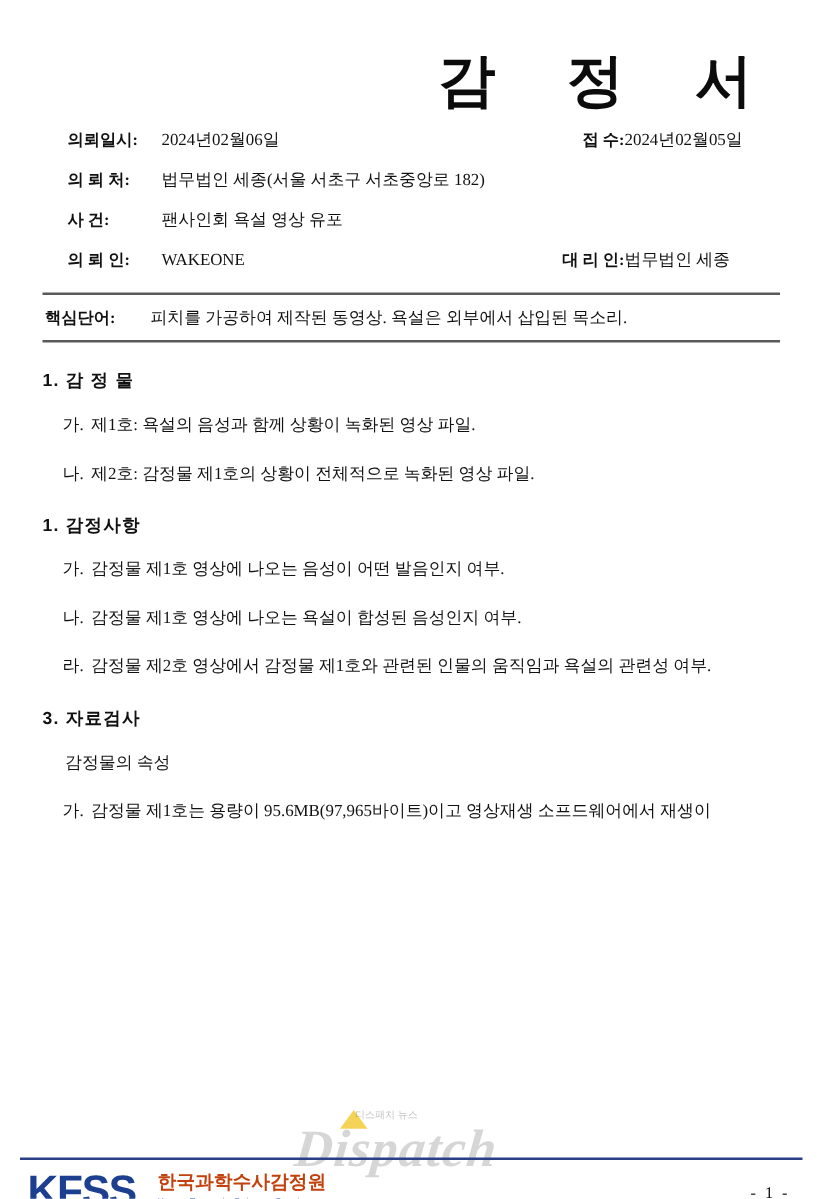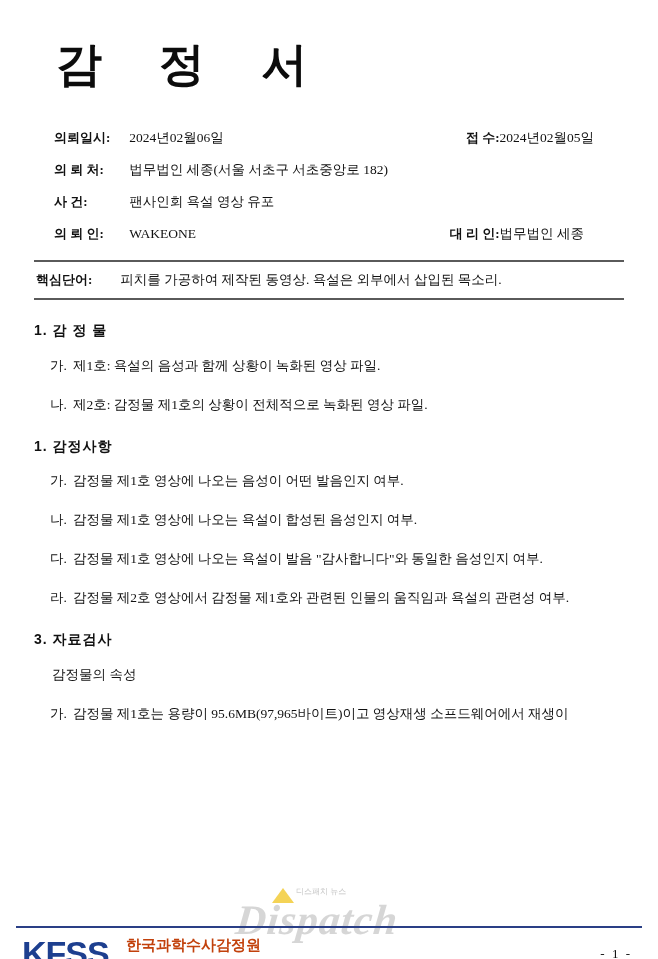--- a/index.html
+++ b/index.html
@@ -18,27 +18,26 @@
   .page {
     position: relative;
     width: 658px;
     height: 959px;
     box-sizing: border-box;
     padding: 0 34px;
   }
 
   
   .doc-title {
-    text-align: left;
+    text-align: right;
     font-size: 46px;
     font-weight: bold;
     letter-spacing: 22px;
     padding-left: 22px;
     margin-top: 34px;
-    margin-bottom: 26px;
     font-family: "Liberation Sans", "DejaVu Sans", sans-serif;
     color: #0c0c0c;
   }
 
   
   .meta {
     width: 100%;
     border-collapse: collapse;
     font-size: 13.5px;
     margin-left: 20px;
@@ -104,21 +103,21 @@
     font-style: italic;
     font-weight: bold;
     font-size: 42px;
     color: rgba(120,120,120,0.30);
     letter-spacing: 1px;
     user-select: none;
     transform: skewX(-6deg);
   }
   .watermark-sub {
     position: absolute;
-    left: 296px;
+    left: 284px;
     top: 852px;
     font-size: 8px;
     color: rgba(120,120,120,0.45);
     font-family: "Liberation Sans", "DejaVu Sans", sans-serif;
   }
   .wm-tri {
     position: absolute;
     left: 272px;
     top: 854px;
     width: 0; height: 0;
@@ -228,23 +227,20 @@
     </div>
 
     <div class="sec-head">1. 감정사항</div>
     <div class="item">
       <span class="mk">가.</span><span>감정물 제1호 영상에 나오는 음성이 어떤 발음인지 여부.</span>
     </div>
     <div class="item">
       <span class="mk">나.</span><span>감정물 제1호 영상에 나오는 욕설이 합성된 음성인지 여부.</span>
     </div>
     <div class="item">
-      <span class="mk">다.</span><span>감정물 제1호 영상에 나오는 욕설이 발음 "감사합니다"와 동일한 음성인지 여부.</span>
-    </div>
-    <div class="item">
       <span class="mk">라.</span><span>감정물 제2호 영상에서 감정물 제1호와 관련된 인물의 움직임과 욕설의 관련성 여부.</span>
     </div>
 
     <div class="sec-head">3. 자료검사</div>
     <div class="plain">감정물의 속성</div>
     <div class="item">
       <span class="mk">가.</span><span>감정물 제1호는 용량이 95.6MB(97,965바이트)이고 영상재생 소프드웨어에서 재생이</span>
     </div>
 
   </div>

